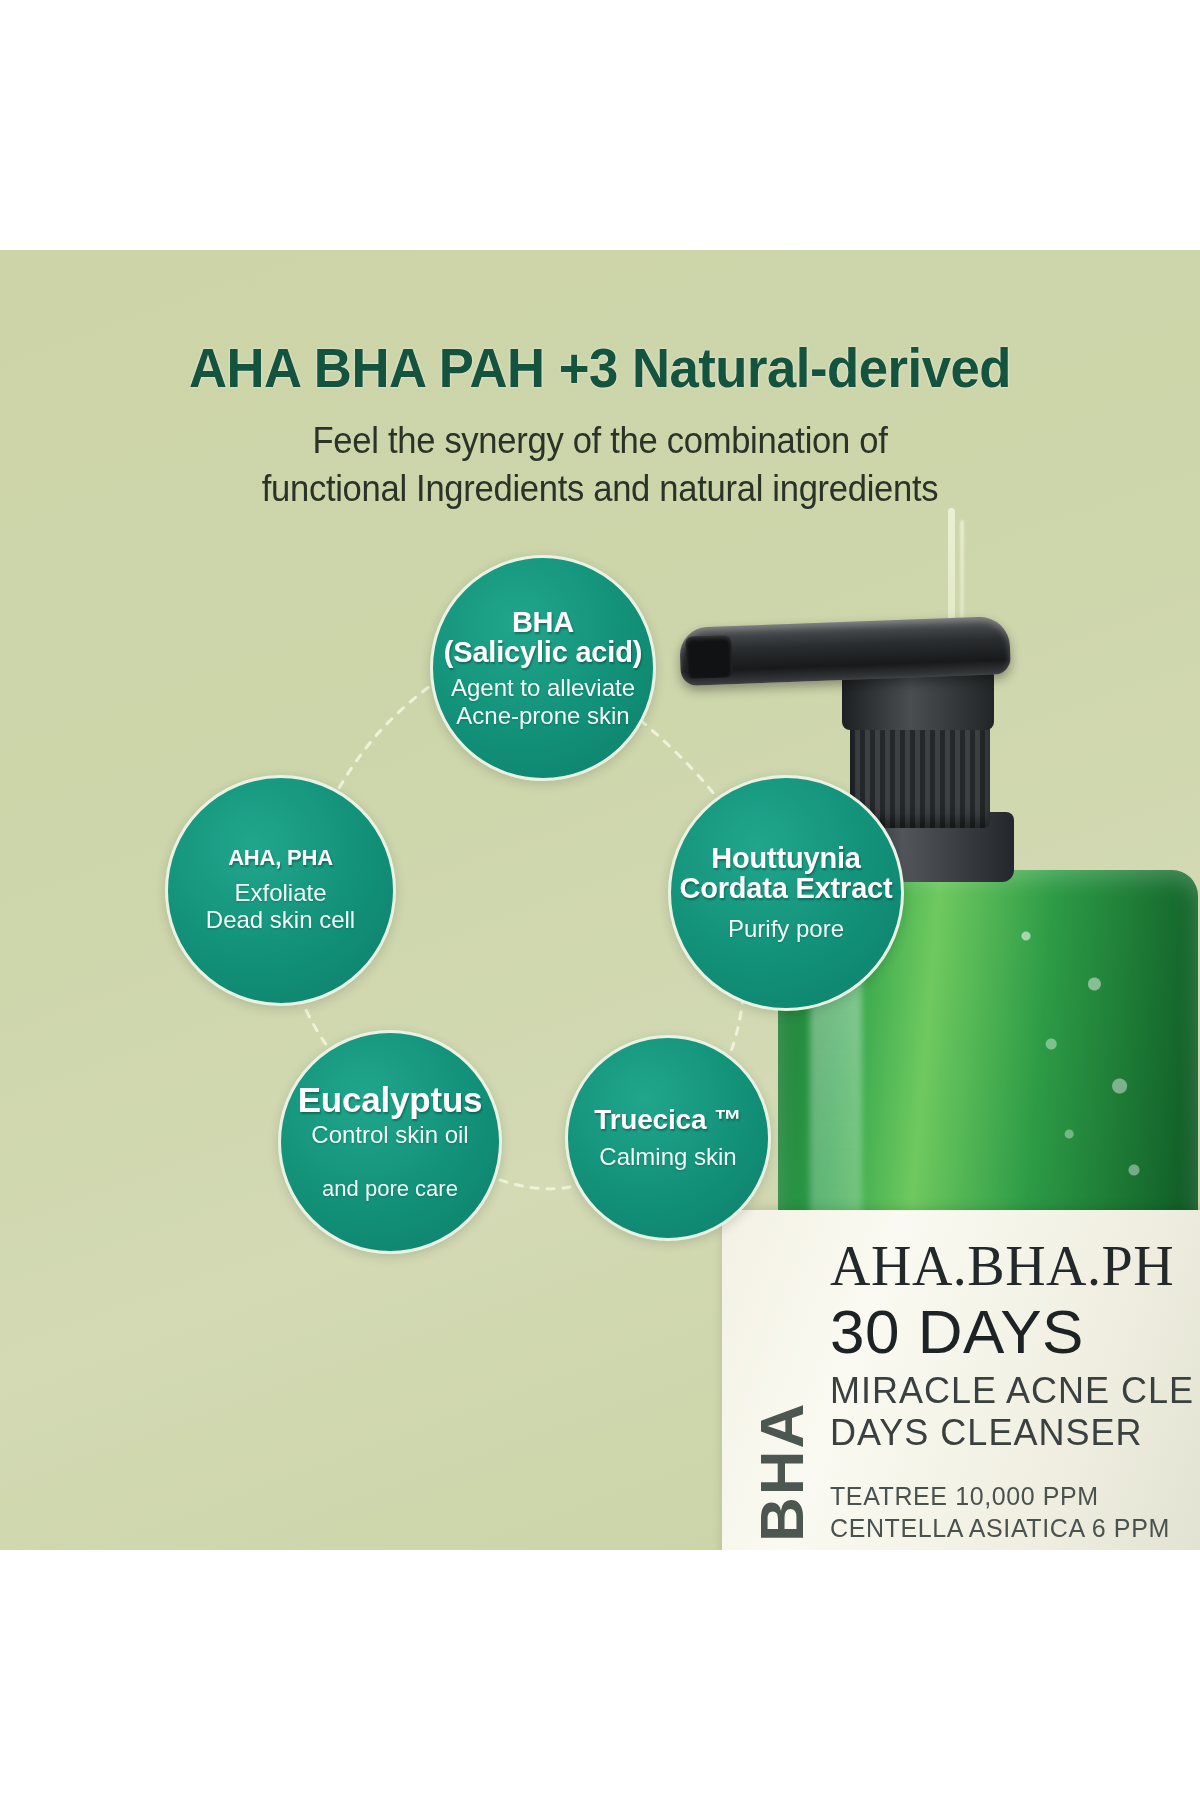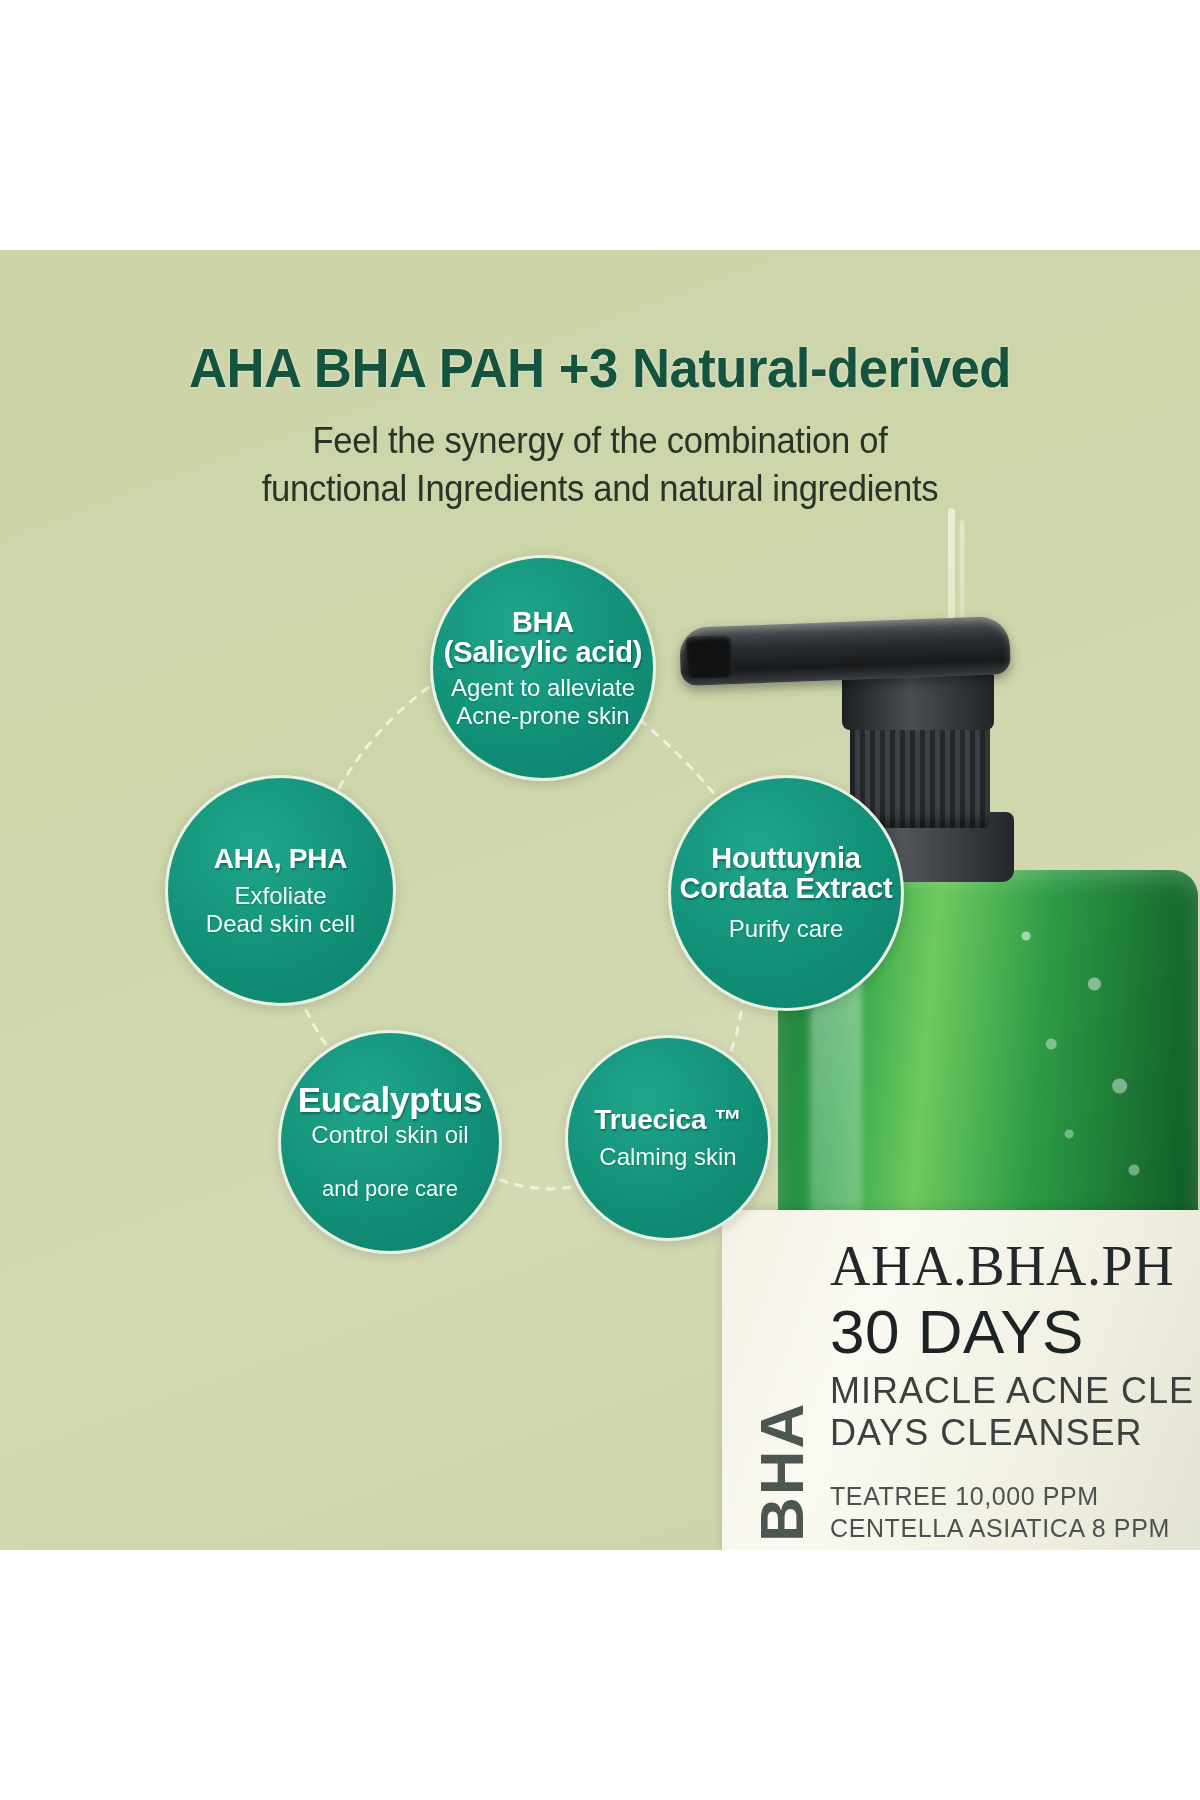--- a/index.html
+++ b/index.html
@@ -185,21 +185,21 @@
       <div class="cap-lever"></div>
       <div class="cap-nozzle"></div>
 
       <div class="label">
         <div class="label-rot">BHA</div>
         <div class="label-l1">AHA.BHA.PH</div>
         <div class="label-l2">30 DAYS</div>
         <div class="label-l3">MIRACLE ACNE CLE</div>
         <div class="label-l4">DAYS CLEANSER</div>
         <div class="label-l5">TEATREE 10,000 PPM</div>
-        <div class="label-l6">CENTELLA ASIATICA 8 PPM</div>
+        <div class="label-l6">CENTELLA ASIATICA 6 PPM</div>
       </div>
     </div>
 
     <svg id="links" viewBox="0 0 1200 1300" preserveAspectRatio="none">
       <g fill="none" stroke="#eef3d8" stroke-width="3" stroke-dasharray="7 9" stroke-linecap="round">
         <path d="M455 420 Q 370 470 325 565"></path>
         <path d="M640 470 Q 700 520 733 570"></path>
         <path d="M285 700 Q 300 760 330 800"></path>
         <path d="M745 730 Q 740 790 722 820"></path>
         <path d="M500 930 Q 560 950 600 925"></path>
@@ -207,29 +207,29 @@
     </svg>
 
     <div class="bubble" style="left:430px;top:305px;width:220px;height:220px;">
       <div class="b-title" style="font-size:29px;">BHA</div>
       <div class="b-title" style="font-size:29px;">(Salicylic acid)</div>
       <div class="b-desc" style="font-size:24px;margin-top:7px;">Agent to alleviate</div>
       <div class="b-desc" style="font-size:24px;">Acne-prone skin</div>
     </div>
 
     <div class="bubble" style="left:165px;top:525px;width:225px;height:225px;">
-      <div class="b-title" style="font-size:28px;">AHA, PHA</div>
+      <div class="b-title" style="font-size:22px;">AHA, PHA</div>
       <div class="b-desc" style="font-size:24px;margin-top:9px;">Exfoliate</div>
       <div class="b-desc" style="font-size:24px;">Dead skin cell</div>
     </div>
 
     <div class="bubble" style="left:668px;top:525px;width:230px;height:230px;">
       <div class="b-title" style="font-size:29px;">Houttuynia</div>
       <div class="b-title" style="font-size:29px;">Cordata Extract</div>
-      <div class="b-desc" style="font-size:24px;margin-top:12px;">Purify care</div>
+      <div class="b-desc" style="font-size:24px;margin-top:12px;">Purify pore</div>
     </div>
 
     <div class="bubble" style="left:278px;top:780px;width:218px;height:218px;">
       <div class="b-title" style="font-size:35px;">Eucalyptus</div>
       <div class="b-desc" style="font-size:24px;margin-top:2px;">Control skin oil</div>
       <div class="b-desc" style="font-size:22px;margin-top:28px;">and pore care</div>
     </div>
 
     <div class="bubble" style="left:565px;top:785px;width:200px;height:200px;">
       <div class="b-title" style="font-size:28px;">Truecica ™</div>

